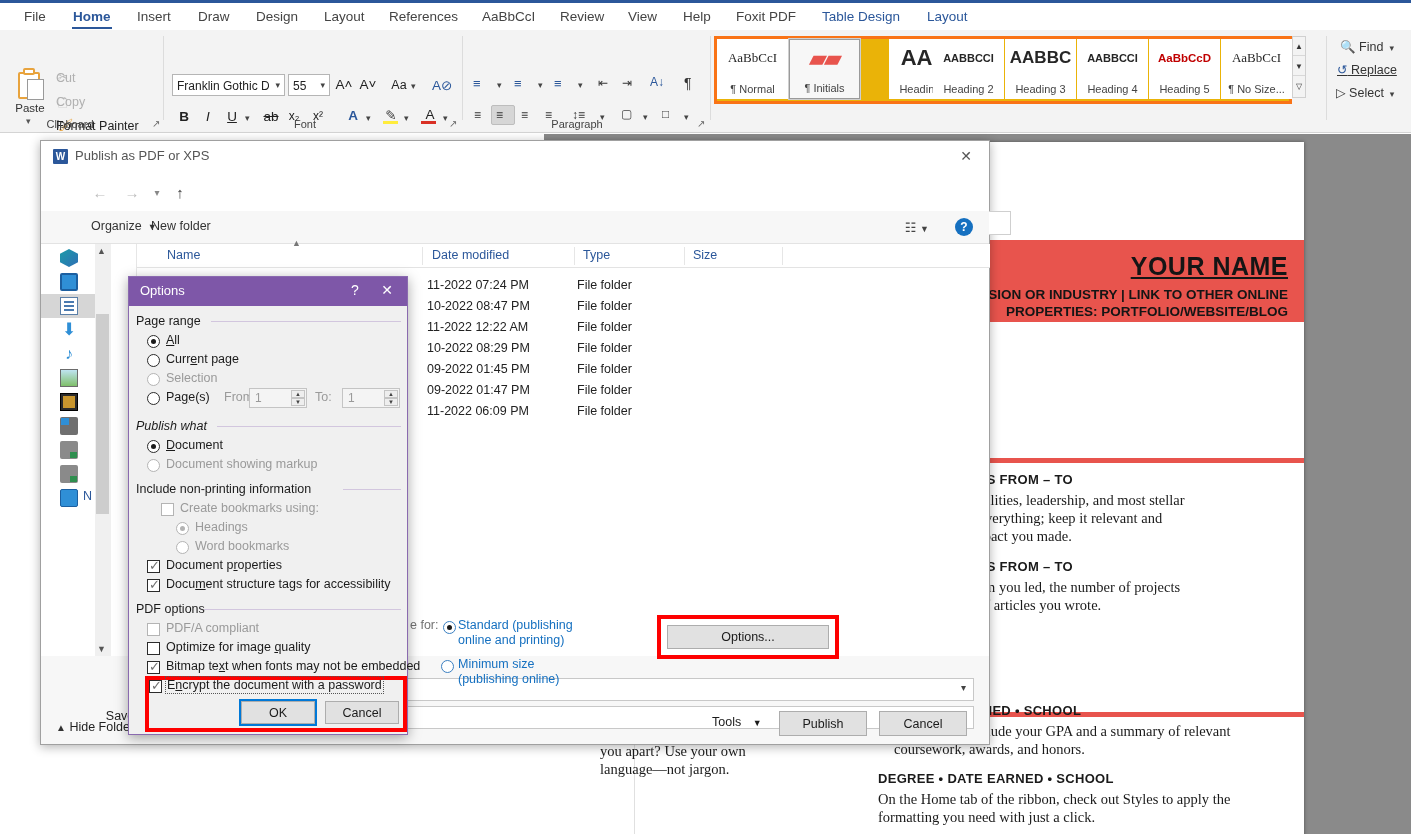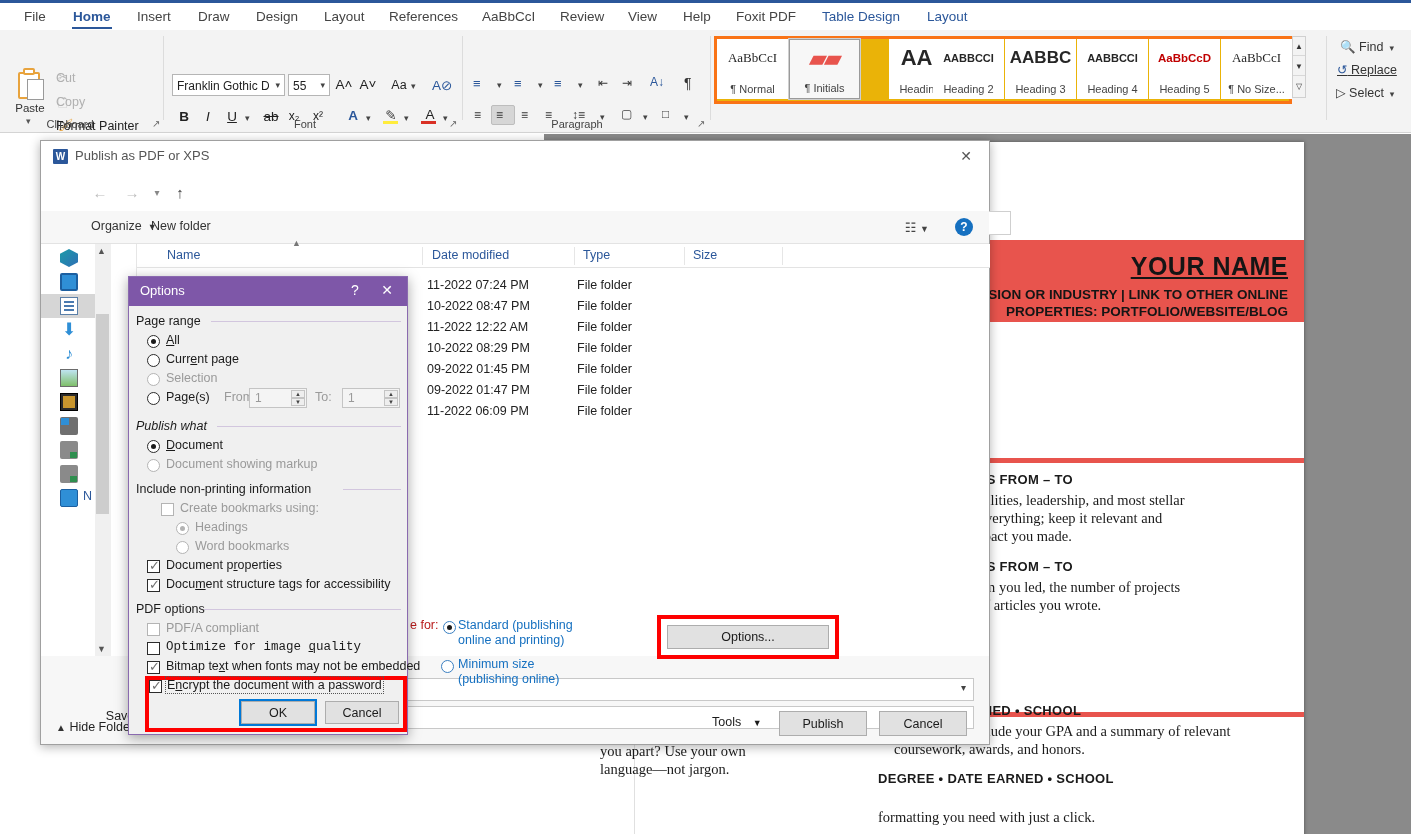--- a/index.html
+++ b/index.html
@@ -352,20 +352,21 @@
 
   <div class="dh" style="left:376px;top:425px;">NY • DATES FROM – TO</div>
   <div class="dp" style="left:376px;top:444px;">e of the team you led, the number of projects</div>
   <div class="dp" style="left:376px;top:462px;">e number of articles you wrote.</div>
 
   <div class="dh" style="left:429px;top:569px;">RNED • SCHOOL</div>
   <div class="dp" style="left:429px;top:588px;">nclude your GPA and a summary of relevant</div>
   <div class="dp" style="left:350px;top:606px;">coursework, awards, and honors.</div>
 
   <div class="dh" style="left:334px;top:637px;">DEGREE • DATE EARNED • SCHOOL</div>
+  <div class="dp" style="left:334px;top:656px;">On the Home tab of the ribbon, check out Styles to apply the</div>
   <div class="dp" style="left:334px;top:674px;">formatting you need with just a click.</div>
 </div>
 
 <div id="file-dialog">
 
   <div class="fd-title">
     <div class="wlogo">W</div>
     <div class="fd-ttxt">Publish as PDF or XPS</div>
     <div class="fd-close">✕</div>
   </div>
@@ -519,21 +520,21 @@
     </div>
   </div>
 
   <div class="hidef" style="left:15px;top:579px;">
     <span style="font-size:10px;color:#333;">▲</span>
     <span>Hide Folde</span>
   </div>
 </div>
 
 <div style="position:absolute;left:410px;top:618px;">
-  <span class="optize" style="color:#b91c1c;position:static;">e for:</span>
+  <span class="optize" style="color:#737373;position:static;">e for:</span>
 </div>
 <div>
   <div class="radio2 on" style="left:443px;top:621px;"></div>
   <div class="optize" style="left:458px;top:618px;">Standard (publishing</div>
   <div class="optize" style="left:458px;top:633px;">online and printing)</div>
 </div>
 <div>
   <div class="radio2" style="left:441px;top:660px;"></div>
   <div class="optize" style="left:458px;top:657px;">Minimum size</div>
   <div class="optize" style="left:458px;top:672px;">(publishing online)</div>
@@ -627,21 +628,21 @@
 
   <div class="sec-lab" style="left:7px;top:325px;">PDF options</div>
   <div class="sec-rule" style="left:75px;top:332px;width:197px;"></div>
 
   <div>
     <div class="cbx dis" style="left:18px;top:346px;"></div>
     <div class="olab dis" style="left:37px;top:344px;">PDF/A compliant</div>
   </div>
   <div>
     <div class="cbx" style="left:18px;top:365px;"></div>
-    <div class="olab" style="left:37px;top:363px;font-family:Liberation Mono, monospace;">Optimize for image <span class="u">q</span>uality</div>
+    <div class="olab" style="left:37px;top:363px;">Optimize for image <span class="u">q</span>uality</div>
   </div>
   <div>
     <div class="cbx on gray" style="left:18px;top:384px;"></div>
     <div class="olab" style="left:37px;top:382px;">Bitmap te<span class="u">x</span>t when fonts may not be embedded</div>
   </div>
 
   <div class="redbox" style="left:16px;top:399px;width:262px;height:56px;"></div>
   <div>
     <div class="cbx on gray" style="left:20px;top:403px;"></div>
     <div class="olab dotted" style="left:38px;top:401px;">E<span class="u">n</span>crypt the document with a password</div>

